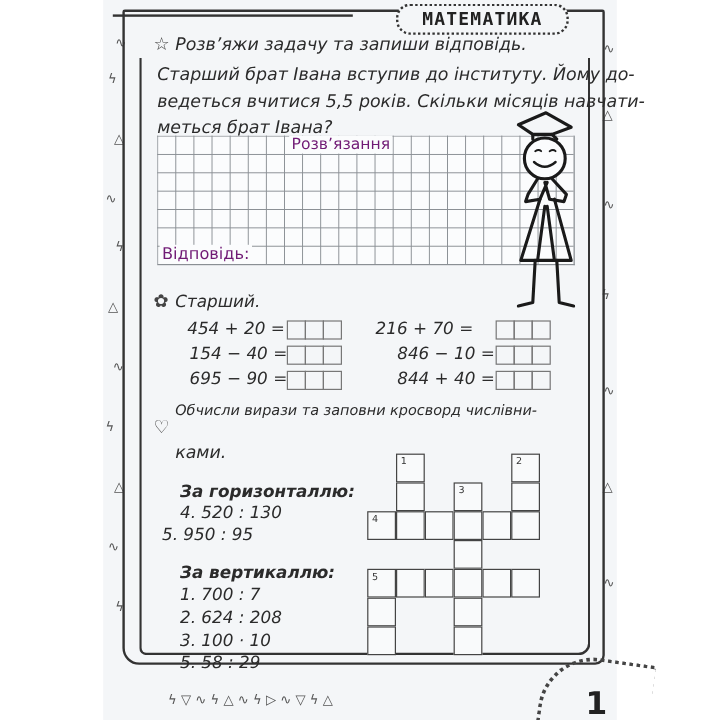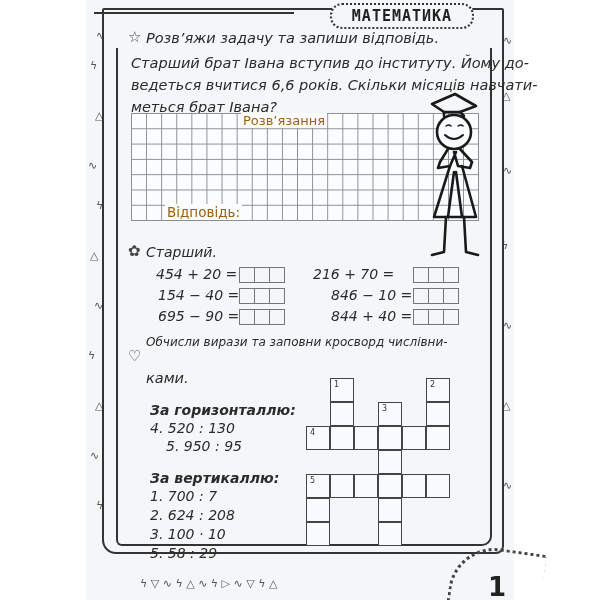--- a/index.html
+++ b/index.html
@@ -35,21 +35,21 @@
   .task-icon { position: absolute; font-size: 15px; color:#444; }
   .grid {
     position: absolute; left: 131px; top: 113px; width: 347px; height: 107px;
     background-color: #fbfcfd;
     background-image:
       linear-gradient(to right, #8a8f94 1px, transparent 1px),
       linear-gradient(to bottom, #8a8f94 1px, transparent 1px);
     background-size: 15.1px 15.3px;
     border-right: 1px solid #8a8f94; border-bottom: 1px solid #8a8f94;
   }
-  .grid-label { position:absolute; font-size: 13px; color:#a16207; background:#fbfcfd; padding: 0 2px; text-align: center; }
+  .grid-label { position:absolute; font-size: 13px; color:#701a75; background:#fbfcfd; padding: 0 2px; text-align: center; }
   .ans-box { position: absolute; width: 45px; height: 16px; display:flex; }
   .ans-box span { flex:1; border: 1px solid #777; margin-left:-1px; }
   .cw-cell { position:absolute; width:24px; height:24px; border:1.5px solid #444; box-sizing:border-box; background:#f9fafb; }
   .cw-num { position:absolute; left:3px; top:1px; font-size:8px; color:#333; }
   .page-num { position:absolute; left:488px; top:572px; font-size:26px; font-weight:bold; color:#222; font-family:"DejaVu Sans", sans-serif; }
   .dots-arc { position:absolute; left:448px; top:548px; width:90px; height:90px; border-top:3px dotted #444; border-left:3px dotted #444; border-radius:50% 0 0 0; transform: rotate(8deg); }
 </style>
 </head>
 <body>
 
@@ -80,26 +80,26 @@
 <div class="frame-outer"></div>
 <div class="frame-inner"></div>
 <div class="topline"></div>
 <div class="header-pill">
     <span>МАТЕМАТИКА</span>
   </div>
 
 <span class="task-icon" style="left:128px;top:28px;">☆</span>
 <span class="txt" style="left:146px;top:30px;font-size:14.5px;">Розв’яжи задачу та запиши відповідь.</span>
 <span class="txt" style="left:131px;top:55px;font-size:14.5px;">Старший брат Івана вступив до інституту. Йому до-</span>
-<span class="txt" style="left:131px;top:77px;font-size:14.5px;">ведеться вчитися 6,6 років. Скільки місяців навчати-</span>
+<span class="txt" style="left:131px;top:77px;font-size:14.5px;">ведеться вчитися 5,5 років. Скільки місяців навчати-</span>
 <span class="txt" style="left:131px;top:99px;font-size:14.5px;">меться брат Івана?</span>
 
 <div class="grid"></div>
 <span class="grid-label" style="left:241px;top:113px;">Розв’язання</span>
-<span class="grid-label" style="left:133px;top:204px;font-size:13.5px;margin-left:32px;">Відповідь:</span>
+<span class="grid-label" style="left:133px;top:204px;font-size:13.5px;">Відповідь:</span>
 
 <svg style="position:absolute;left:410px;top:92px;" width="90" height="170" viewBox="0 0 90 170">
   <g fill="none" stroke="#1a1a1a" stroke-width="2.6" stroke-linecap="round" stroke-linejoin="round">
     <path d="M22 12 L45 2 L66 14 L50 20 L34 20 Z" fill="#f4f6f8"></path>
     <path d="M34 20 L34 24 M50 20 L54 24"></path>
     <circle cx="44" cy="40" r="17" fill="#fbfcfd"></circle>
     <path d="M36 34 q3 -2 5 0 M48 34 q3 -2 5 0" stroke-width="1.5"></path>
     <path d="M35 43 q9 8 18 0" stroke-width="2"></path>
     <path d="M38 57 L30 70 L28 76 L40 74 L46 60 M50 57 L62 70 L60 76 L48 74 L44 60"></path>
     <path d="M40 74 L24 125 L66 125 L52 74"></path>
@@ -148,21 +148,21 @@
     <span></span>
     <span></span>
   </div>
 
 <span class="task-icon" style="left:128px;top:347px;">♡</span>
 <span class="txt" style="left:146px;top:335px;font-size:12px;">Обчисли вирази та заповни кросворд числівни-</span>
 <span class="txt" style="left:146px;top:370px;font-size:14.5px;">ками.</span>
 
 <span class="txt" style="left:150px;top:402px;font-weight:bold;">За горизонталлю:</span>
 <span class="txt" style="left:150px;top:420px;text-align:right;">4. 520 : 130</span>
-<span class="txt" style="left:166px;top:438px;">5. 950 : 95</span>
+<span class="txt" style="left:135px;top:438px;">5. 950 : 95</span>
 
 <span class="txt" style="left:150px;top:470px;font-weight:bold;">За вертикаллю:</span>
 <span class="txt" style="left:150px;top:488px;">1. 700 : 7</span>
 <span class="txt" style="left:150px;top:507px;">2. 624 : 208</span>
 <span class="txt" style="left:150px;top:526px;">3. 100 · 10</span>
 <span class="txt" style="left:150px;top:545px;">5. 58 : 29</span>
 
 <div>
 
   <div class="cw-cell" style="left:330px;top:378px;">

